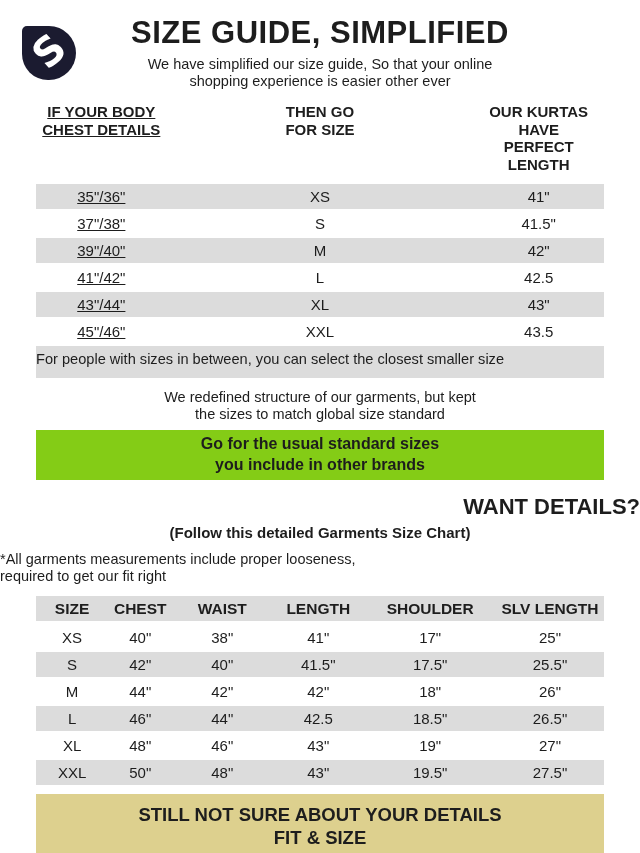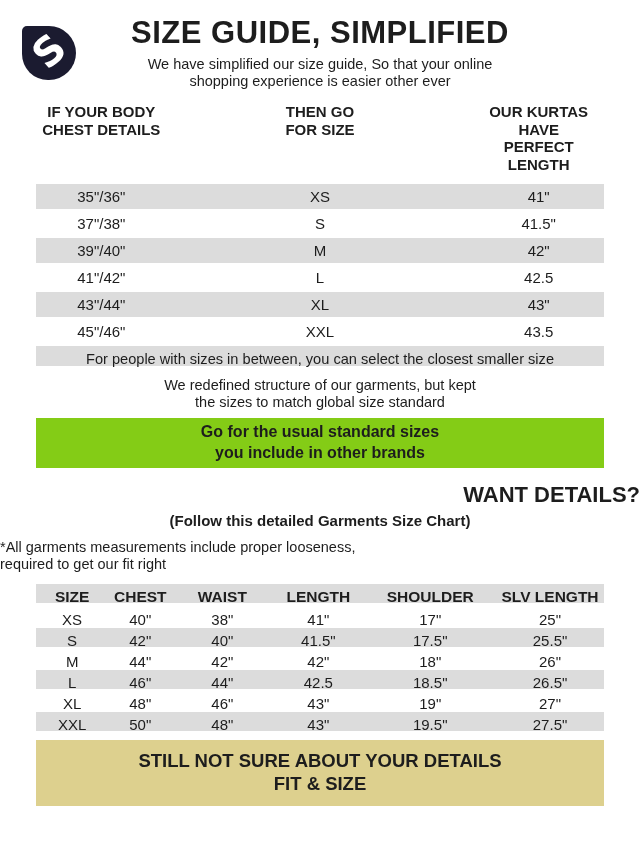--- a/index.html
+++ b/index.html
@@ -30,45 +30,45 @@
   }
   
   .header-block { padding-top: 15px; text-align: center; }
   .title { font-size: 31px; font-weight: bold; letter-spacing: 0.5px; line-height: 36px; }
   .subtitle { font-size: 14.5px; line-height: 17px; margin-top: 5px; }
 
   .tblwrap { margin: 0 36px; }
 
   
   .t1-head { display: flex; margin-top: 13px; font-weight: bold; font-size: 15px; line-height: 17.5px; text-align: center; }
-  .t1-c1 { width: 23%; } .t1-c2 { width: 54%; } .t1-c3 { width: 23%; }
+  .t1-c1 { width: 23%; text-decoration: underline; } .t1-c2 { width: 54%; } .t1-c3 { width: 23%; }
   .t1-rows { margin-top: 11px; }
   .trow { display: flex; height: 25px; line-height: 25px; font-size: 15px; text-align: center; margin-bottom: 2px; }
   .gray { background: #dcdcdc; }
   .note-row {
-    background: #dcdcdc; height: 20px; line-height: 26px;
-    text-align: center; font-size: 14.6px; margin-top: 1px;
+    background: #dcdcdc; height: 32px; line-height: 26px;
+    text-align: left; font-size: 14.6px; margin-top: 1px;
   }
   .para { text-align: center; font-size: 14.5px; line-height: 17px; margin-top: 11px; }
 
   
   .banner {
     margin: 7px 36px 0; background: #84cc16;
     text-align: center; padding: 4px 0 5px;
   }
   .banner .bline { font-weight: bold; font-size: 16px; line-height: 20.5px; }
 
   
   .details-heading { text-align: right; font-size: 22px; font-weight: bold; margin-top: 14px; line-height: 26px; }
   .details-sub { text-align: center; font-size: 15px; font-weight: bold; margin-top: 4px; line-height: 18px; }
   .details-note { font-size: 14.5px; line-height: 17px; margin-top: 9px; }
 
   
   .t2 { margin: 11px 36px 0; }
-  .t2-row { display: flex; height: 19px; line-height: 25px; font-size: 15px; text-align: center; margin-bottom: 2px; justify-content: flex-end; }
+  .t2-row { display: flex; height: 25px; line-height: 25px; font-size: 15px; text-align: center; margin-bottom: 2px; }
   .t2-head { font-weight: bold; font-size: 15.5px; background: #dcdcdc; margin-bottom: 4px; }
   .c-size { width: 12.7%; } .c-chest { width: 11.3%; } .c-waist { width: 17.6%; }
   .c-length { width: 16.2%; } .c-shoulder { width: 23.2%; } .c-slv { width: 19%; }
 
   
   .banner2 {
     margin: 9px 36px 0; background: #ddd08e;
     text-align: center; padding: 9px 0 11px;
   }
   .banner2 .bline { font-weight: bold; font-size: 18.5px; line-height: 23px; }

